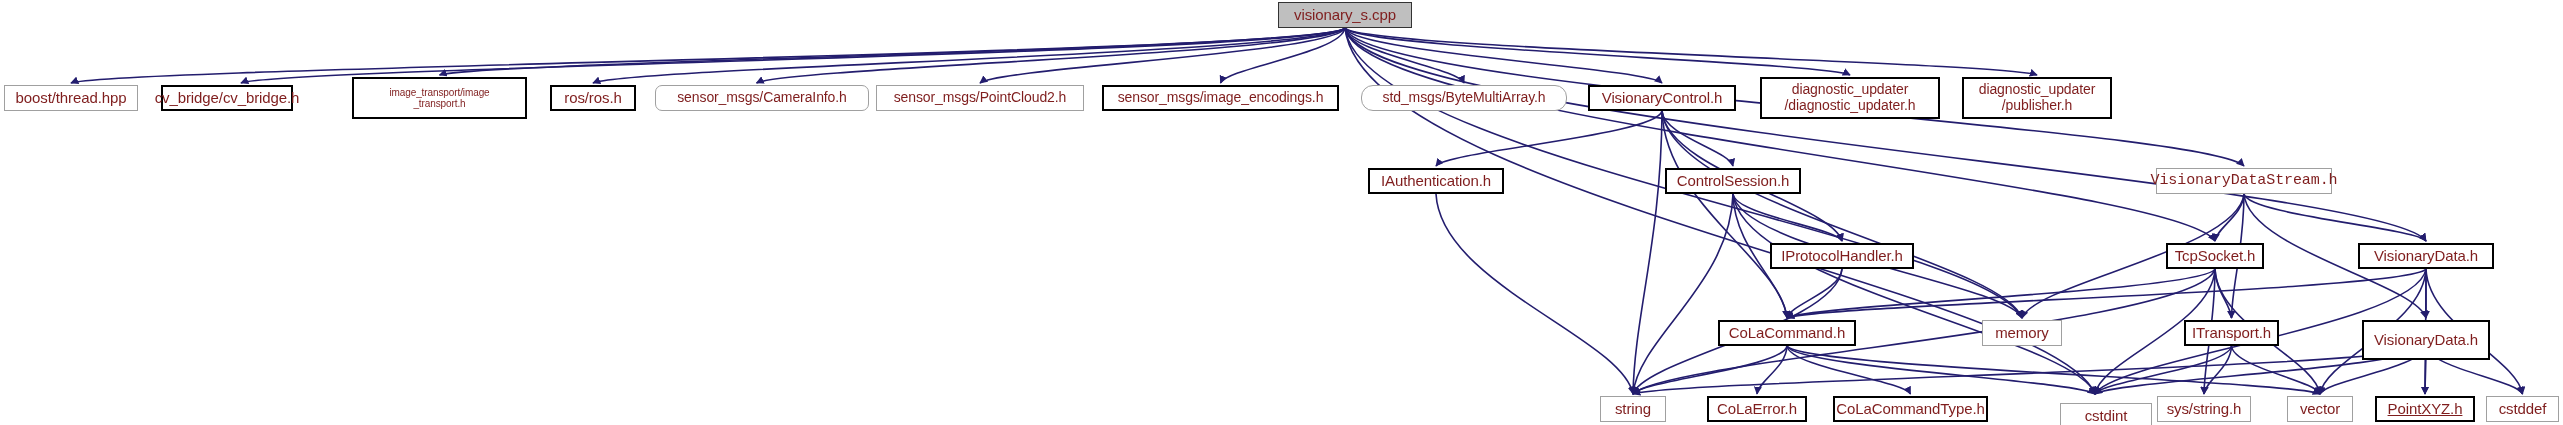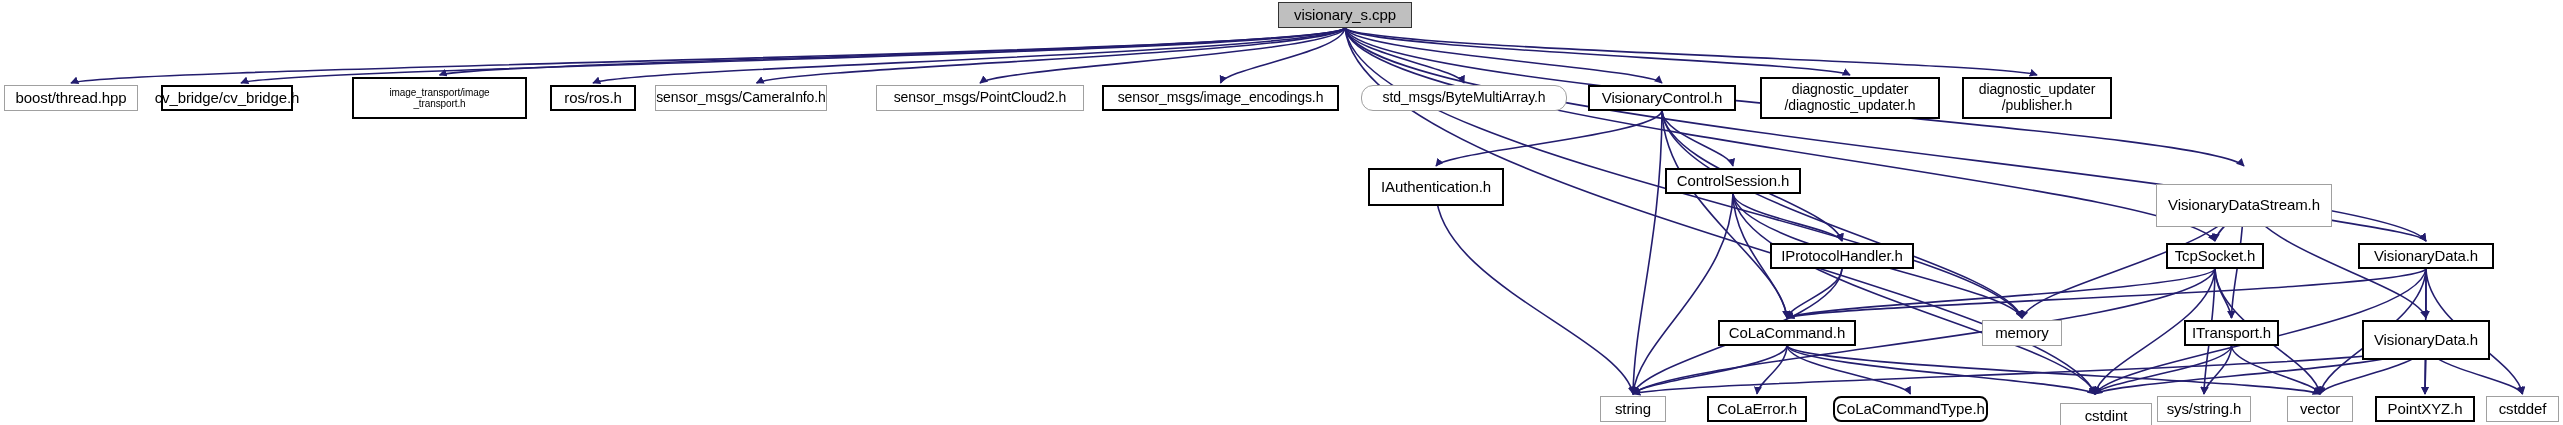--- a/index.html
+++ b/index.html
@@ -26,21 +26,21 @@
     pointer-events: none;
   }
   .node {
     position: absolute;
     box-sizing: border-box;
     display: flex;
     align-items: center;
     justify-content: center;
     text-align: center;
     background: #ffffff;
-    color: #000000;
+    color: #7f1d1d;
     font-size: 15px;
     line-height: 1.12;
     letter-spacing: -0.1px;
     white-space: pre-line;
     padding: 0 4px;
   }
   .node.sys {
     border: 1px solid #a0a0a0;
   }
   .node.prj {
@@ -124,41 +124,41 @@
         <path d="M 2426 346 C 2408.5 367.6, 1671.5 380.56, 1633 394" marker-end="url(#arrow)"></path>
       </g>
   </svg>
   <div id="nodes">
       <div class="node root" style="left: 1278px; top: 2px; width: 134px; height: 26px;">visionary_s.cpp</div>
       <div class="node sys" style="left: 4px; top: 85px; width: 134px; height: 26px;">boost/thread.hpp</div>
       <div class="node prj" style="left: 161px; top: 85px; width: 132px; height: 26px;">cv_bridge/cv_bridge.h</div>
       <div class="node prj" style="left: 352px; top: 77px; width: 175px; height: 42px; font-size: 10px;">image_transport/image
 _transport.h</div>
       <div class="node prj" style="left: 550px; top: 85px; width: 86px; height: 26px;">ros/ros.h</div>
-      <div class="node sys" style="left: 655px; top: 85px; width: 172px; height: 26px; font-size: 14px;">sensor_msgs/CameraInfo.h</div>
+      <div class="node sys" style="left: 655px; top: 85px; width: 214px; height: 26px; font-size: 14px; border-radius: 7px;">sensor_msgs/CameraInfo.h</div>
       <div class="node sys" style="left: 876px; top: 85px; width: 208px; height: 26px; font-size: 14px;">sensor_msgs/PointCloud2.h</div>
       <div class="node prj" style="left: 1102px; top: 85px; width: 237px; height: 26px; font-size: 14px;">sensor_msgs/image_encodings.h</div>
       <div class="node sys" style="left: 1361px; top: 85px; width: 206px; height: 26px; font-size: 14px; border-radius: 12px;">std_msgs/ByteMultiArray.h</div>
       <div class="node prj" style="left: 1588px; top: 85px; width: 148px; height: 26px;">VisionaryControl.h</div>
       <div class="node prj" style="left: 1760px; top: 77px; width: 180px; height: 42px; font-size: 14px;">diagnostic_updater
 /diagnostic_updater.h</div>
       <div class="node prj" style="left: 1962px; top: 77px; width: 150px; height: 42px; font-size: 14px;">diagnostic_updater
 /publisher.h</div>
-      <div class="node prj" style="left: 1368px; top: 168px; width: 136px; height: 38px; text-align: right;">IAuthentication.h</div>
+      <div class="node prj" style="left: 1368px; top: 168px; width: 136px; height: 26px; text-align: right;">IAuthentication.h</div>
       <div class="node prj" style="left: 1665px; top: 168px; width: 136px; height: 26px;">ControlSession.h</div>
-      <div class="node sys" style="left: 2156px; top: 184px; width: 176px; height: 43px;">VisionaryDataStream.h</div>
+      <div class="node sys" style="left: 2156px; top: 168px; width: 176px; height: 26px; font-family: Liberation Mono, monospace;">VisionaryDataStream.h</div>
       <div class="node prj" style="left: 1770px; top: 243px; width: 144px; height: 26px;">IProtocolHandler.h</div>
       <div class="node prj" style="left: 2166px; top: 243px; width: 98px; height: 26px;">TcpSocket.h</div>
       <div class="node prj" style="left: 2358px; top: 243px; width: 136px; height: 26px;">VisionaryData.h</div>
       <div class="node prj" style="left: 1718px; top: 320px; width: 138px; height: 26px;">CoLaCommand.h</div>
       <div class="node sys" style="left: 1982px; top: 320px; width: 80px; height: 26px;">memory</div>
       <div class="node prj" style="left: 2184px; top: 320px; width: 95px; height: 26px;">ITransport.h</div>
       <div class="node prj" style="left: 2362px; top: 320px; width: 128px; height: 40px;">VisionaryData.h</div>
       <div class="node sys" style="left: 1600px; top: 396px; width: 66px; height: 26px;">string</div>
       <div class="node prj" style="left: 1707px; top: 396px; width: 100px; height: 26px;">CoLaError.h</div>
-      <div class="node prj" style="left: 1833px; top: 396px; width: 155px; height: 26px; border-radius: 8px;">CoLaCommandType.h</div>
+      <div class="node prj" style="left: 1833px; top: 396px; width: 155px; height: 26px;">CoLaCommandType.h</div>
       <div class="node sys" style="left: 2060px; top: 403px; width: 92px; height: 26px;">cstdint</div>
       <div class="node sys" style="left: 2157px; top: 396px; width: 94px; height: 26px;">sys/string.h</div>
       <div class="node sys" style="left: 2287px; top: 396px; width: 66px; height: 26px;">vector</div>
-      <div class="node prj" style="left: 2375px; top: 396px; width: 100px; height: 26px;">PointXYZ.h</div>
+      <div class="node prj" style="left: 2375px; top: 396px; width: 100px; height: 26px; text-decoration: underline;">PointXYZ.h</div>
       <div class="node sys" style="left: 2486px; top: 396px; width: 73px; height: 26px;">cstddef</div>
     </div>
 </div>
 
 </body></html>

